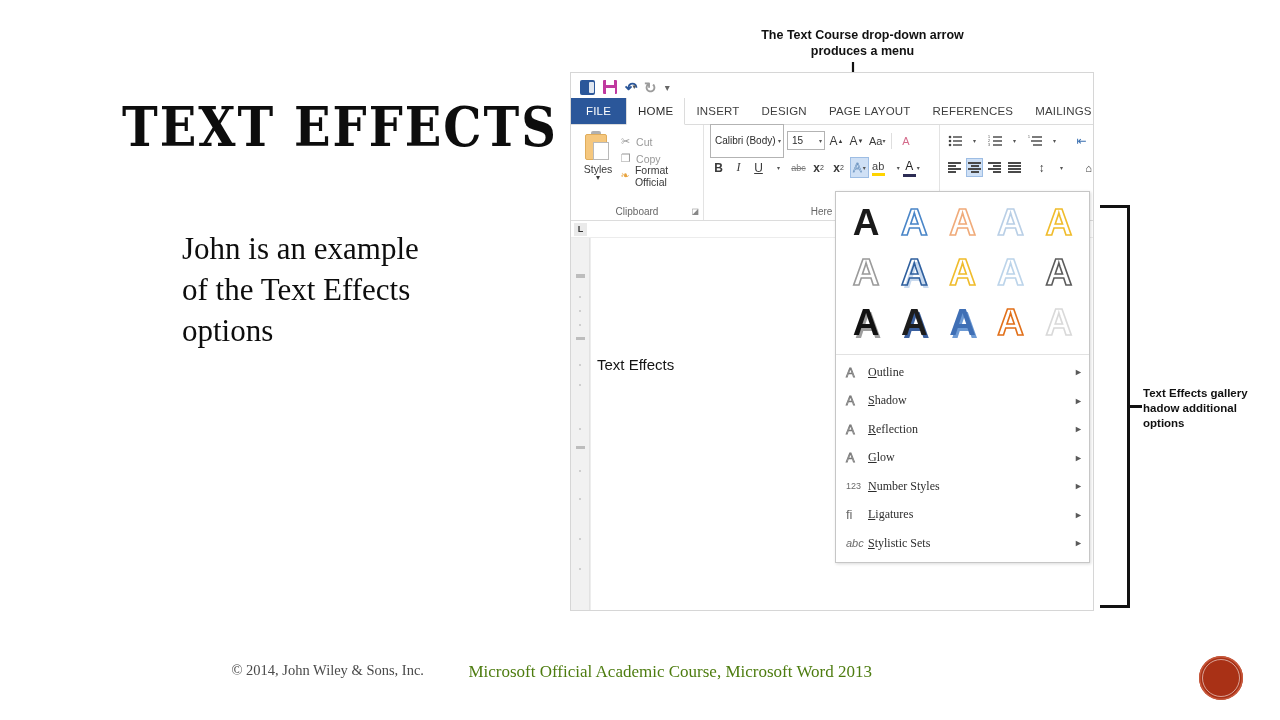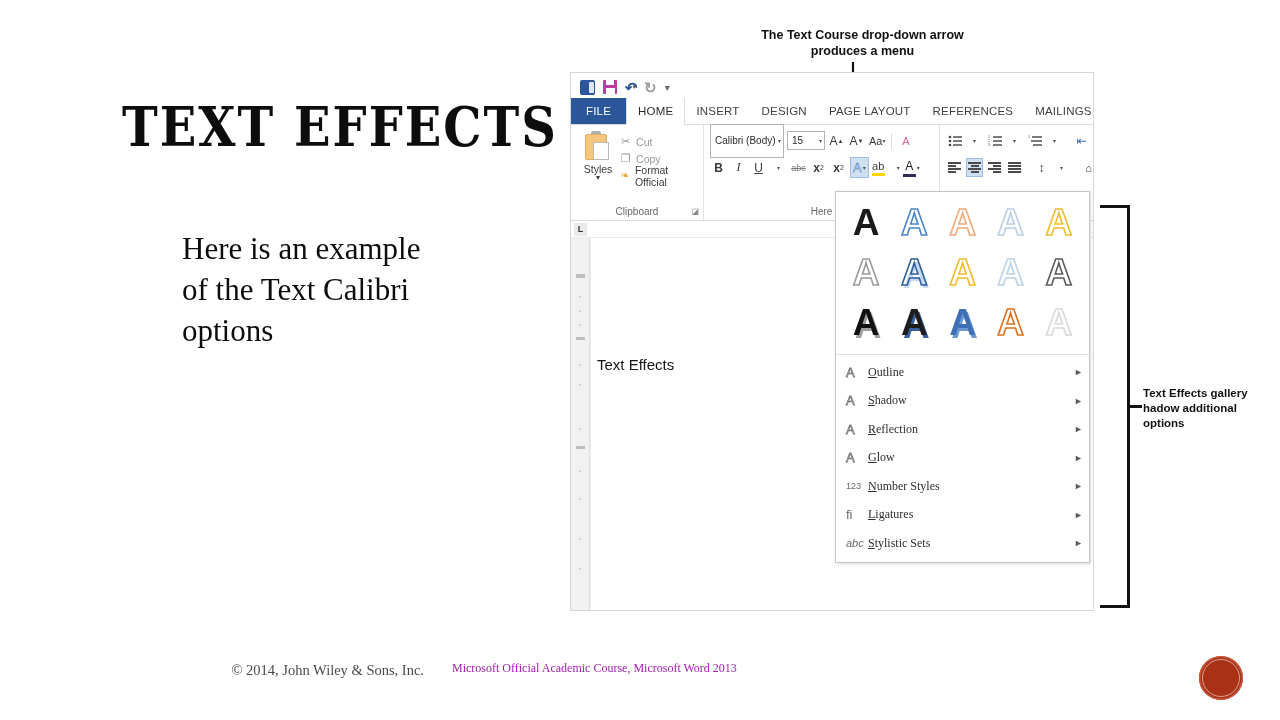--- a/index.html
+++ b/index.html
@@ -41,23 +41,24 @@
     text-align:right;
     font-family:"Liberation Serif", serif;
     font-size:14.5px;
     line-height:1.28;
     color:#4a4a4a;
   }
   .footer-right{
     position:absolute; left:452px; top:661px;
     width:420px;
     font-family:"Liberation Serif", serif;
-    font-size:12px;
+    font-size:17px;
     line-height:1.28;
-    color:#a21caf;
+    color:#4d7c0f;
+    text-align:right;
   }
   .slide-logo{
     position:absolute; left:1199px; top:656px;
     width:44px; height:44px; border-radius:50%;
     background:#a93116;
     box-shadow: inset 0 0 0 1.5px #c8593c;
   }
   .slide-logo::after{
     content:""; position:absolute; left:3px; top:3px; right:3px; bottom:3px;
     border-radius:50%; border:1px solid rgba(255,255,255,.55);
@@ -324,21 +325,21 @@
     font-family:"Liberation Sans", sans-serif;
   }
   .te-item .lbl{ flex:1;font-family:Liberation Serif, serif; }
   .te-item .lbl u{ text-decoration:underline; }
   .te-item .sub{ font-size:9px; color:#5a5a5a; }
 </style>
 </head>
 <body>
 
 <div class="slide-title">Text Effects</div>
-<div class="slide-body">Here is an example of the Text Calibri options</div>
+<div class="slide-body">John is an example of the Text Effects options</div>
 
 <div class="callout-top">The Text Course drop-down arrow produces a menu</div>
 <svg class="callout-arrow" viewBox="0 0 12 130">
   <line x1="6" y1="0" x2="6" y2="116" stroke="#111" stroke-width="2.2"></line>
   <polygon points="6,130 1,112 11,112" fill="#111"></polygon>
 </svg>
 
 <div class="bracket"></div>
 <div class="bracket-tick"></div>
 <div class="callout-right">Text Effects gallery hadow additional options</div>

